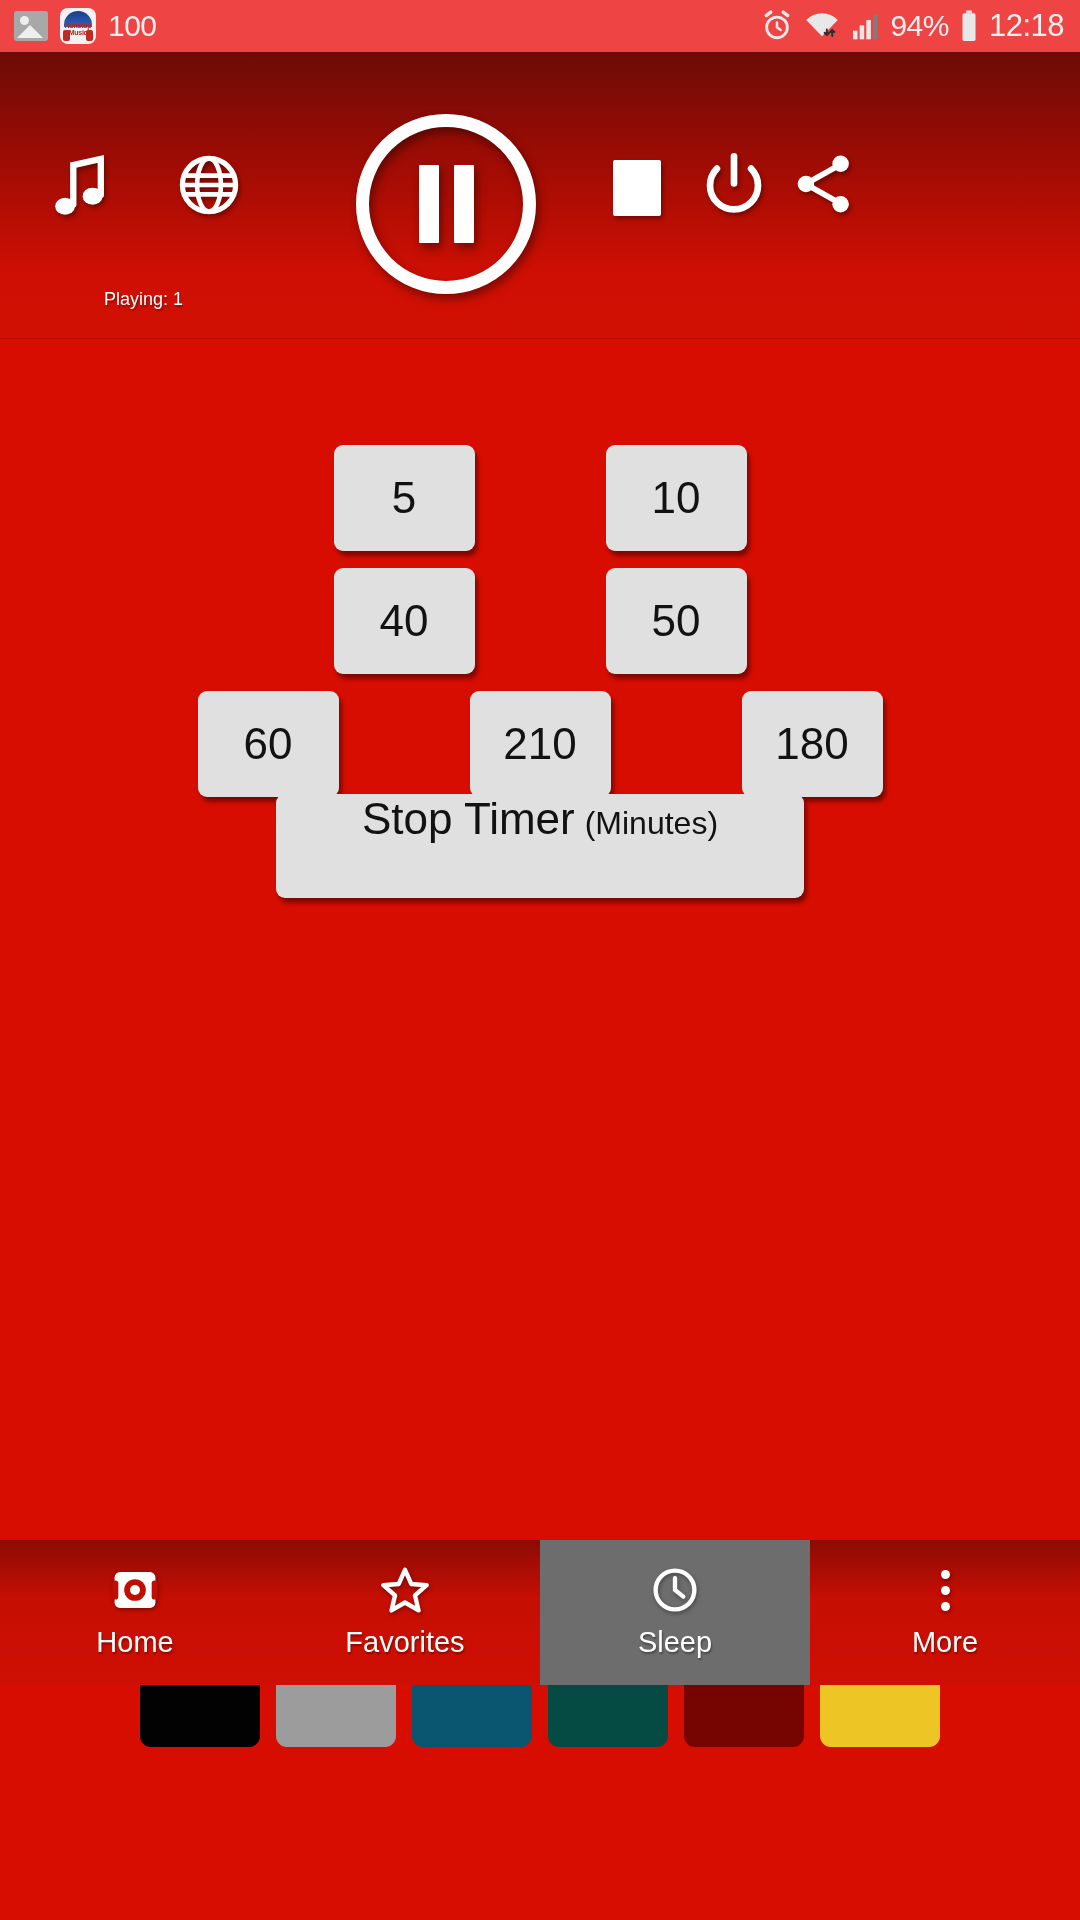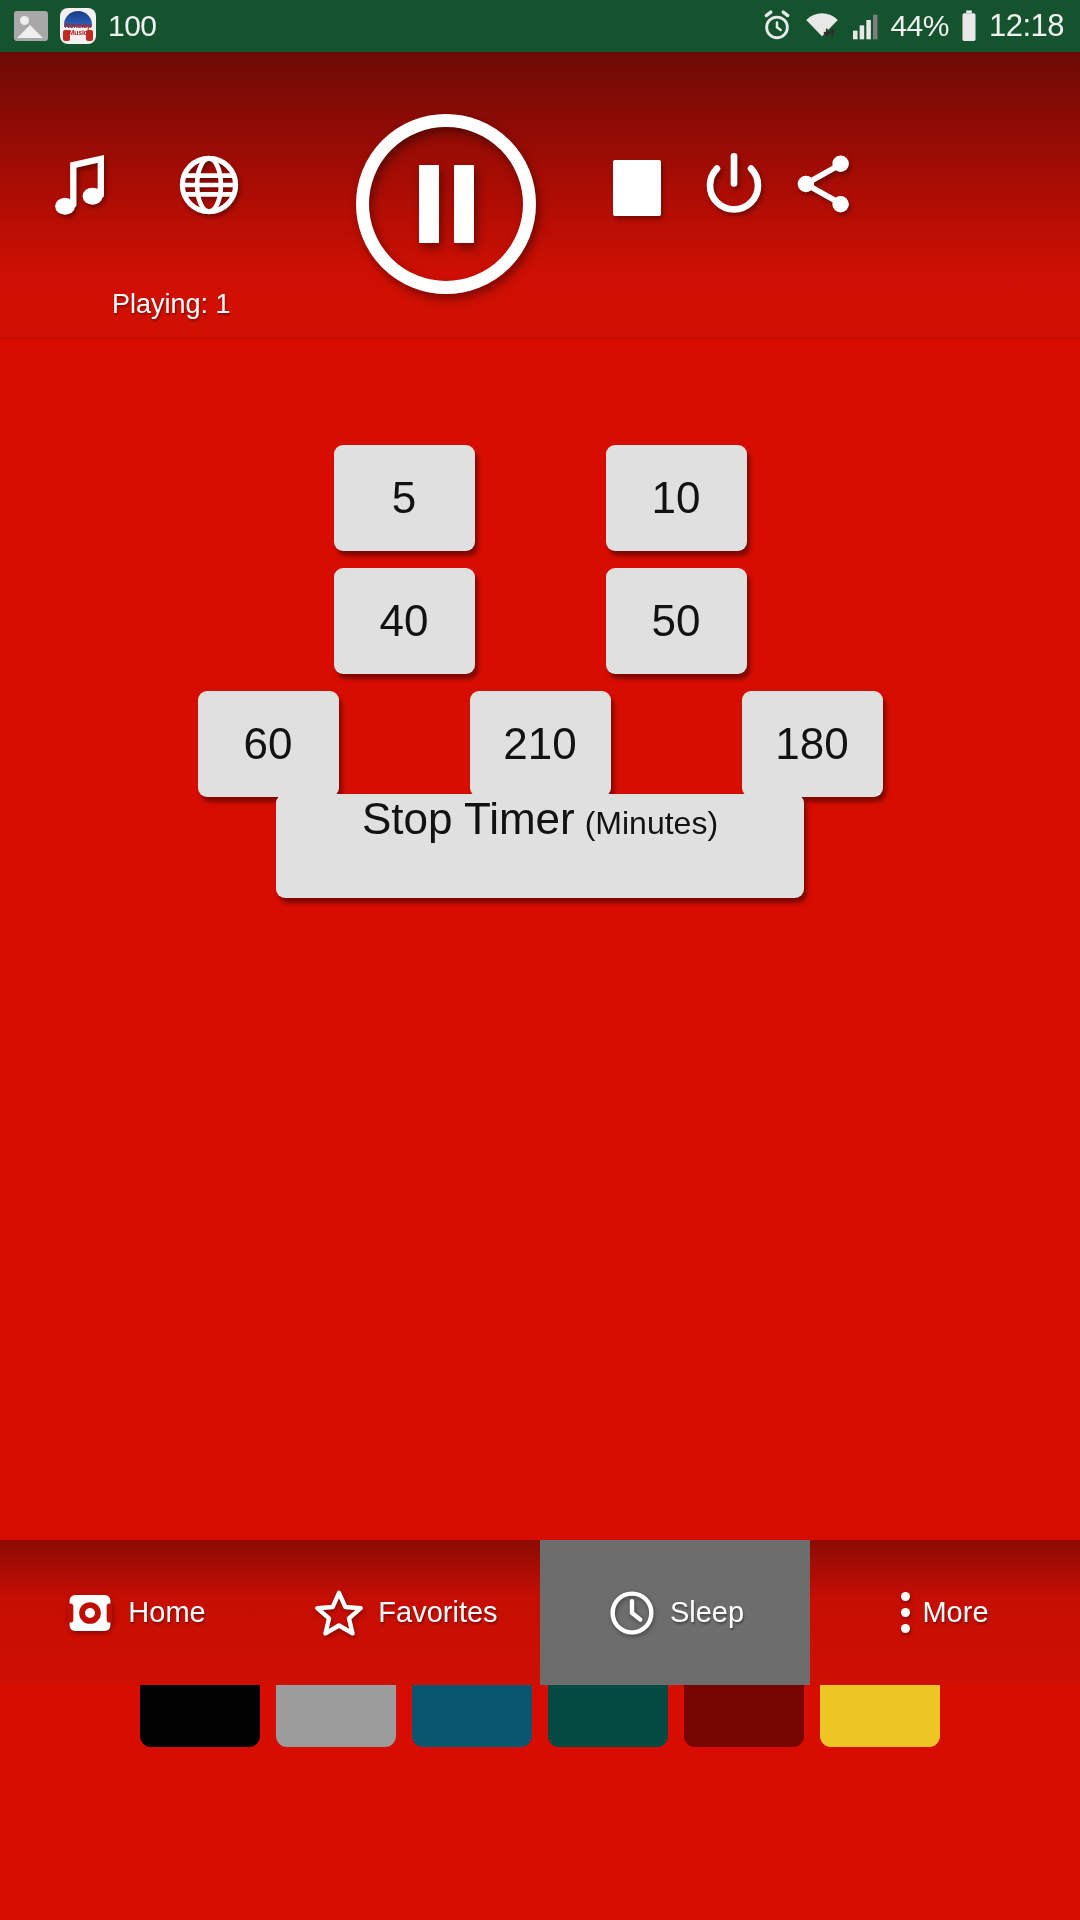--- a/index.html
+++ b/index.html
@@ -11,21 +11,21 @@
   }
 
   body {
     font-family: "Liberation Sans", sans-serif;
     background: #d80d02;
   }
 
   
   .statusbar {
     height: 52px;
-    background: #14532d;
+    background: #ef4444;
     display: flex;
     align-items: center;
     justify-content: space-between;
     padding: 0 16px 0 14px;
     color: #e8e8e8;
   }
   .sb-left, .sb-right { display: flex; align-items: center; }
   .sb-left { gap: 12px; }
   .sb-right { gap: 10px; }
 
@@ -153,23 +153,23 @@
 
   .stop-square {
     width: 48px;
     height: 56px;
     background: #fff;
     border-radius: 2px;
   }
 
   .playing-label {
     position: absolute;
-    left: 112px;
+    left: 104px;
     top: 237px;
-    font-size: 27px;
+    font-size: 18px;
     color: #ffffff;
     text-shadow: 1px 2px 2px rgba(0,0,0,0.35);
   }
 
   .station-name {
     position: absolute;
     left: 24px;
     top: 333px;
     font-size: 38px;
     font-weight: bold;
@@ -276,21 +276,21 @@
     position: absolute;
     left: 0; bottom: 0;
     width: 1080px;
     height: 145px;
     display: flex;
     background: linear-gradient(180deg, #8c0b04 0%, #c60e03 40%, #cf0f03 100%);
   }
   .navitem {
     flex: 1;
     display: flex;
-    flex-direction: row;
+    flex-direction: column;
     align-items: center;
     justify-content: center;
     gap: 12px;
     color: #ffffff;
     cursor: pointer;
   }
   .navitem.selected {
     background: #6d6d6d;
   }
   .navitem .nav-label {
@@ -335,21 +335,21 @@
       <path d="M13 19.4 1.6 7.6a16 16 0 0 1 22.8 0z" fill="#e8e8e8"></path>
       <path d="M16.5 14.5v4m0 0 1.6-1.6m-1.6 1.6-1.6-1.6" stroke="#2e2e2e" stroke-width="1.4" fill="none" stroke-linecap="round"></path>
       <path d="M20.4 19.2v-4.4m0 0 1.5 1.5m-1.5-1.5-1.5 1.5" stroke="#2e2e2e" stroke-width="1.4" fill="none" stroke-linecap="round"></path>
     </svg>
     <svg class="sb-svg" width="30" height="32" viewBox="0 0 22 24">
       <rect x="2" y="15.5" width="3.4" height="6.5" fill="#e8e8e8"></rect>
       <rect x="7" y="11.5" width="3.4" height="10.5" fill="#e8e8e8"></rect>
       <rect x="12" y="7.5" width="3.4" height="14.5" fill="#e8e8e8"></rect>
       <rect x="17" y="3.5" width="3.4" height="18.5" fill="#7d7d7d"></rect>
     </svg>
-    <div class="sb-pct">44%</div>
+    <div class="sb-pct">94%</div>
     <svg class="sb-svg" width="20" height="34" viewBox="0 0 12 24">
       <rect x="4" y="1" width="4" height="2" fill="#e8e8e8"></rect>
       <rect x="1.4" y="3" width="9.2" height="19.5" rx="1.2" fill="#e8e8e8"></rect>
     </svg>
     <div class="sb-clock">12:18</div>
   </div>
 </div>
 
 <div class="player">
 

